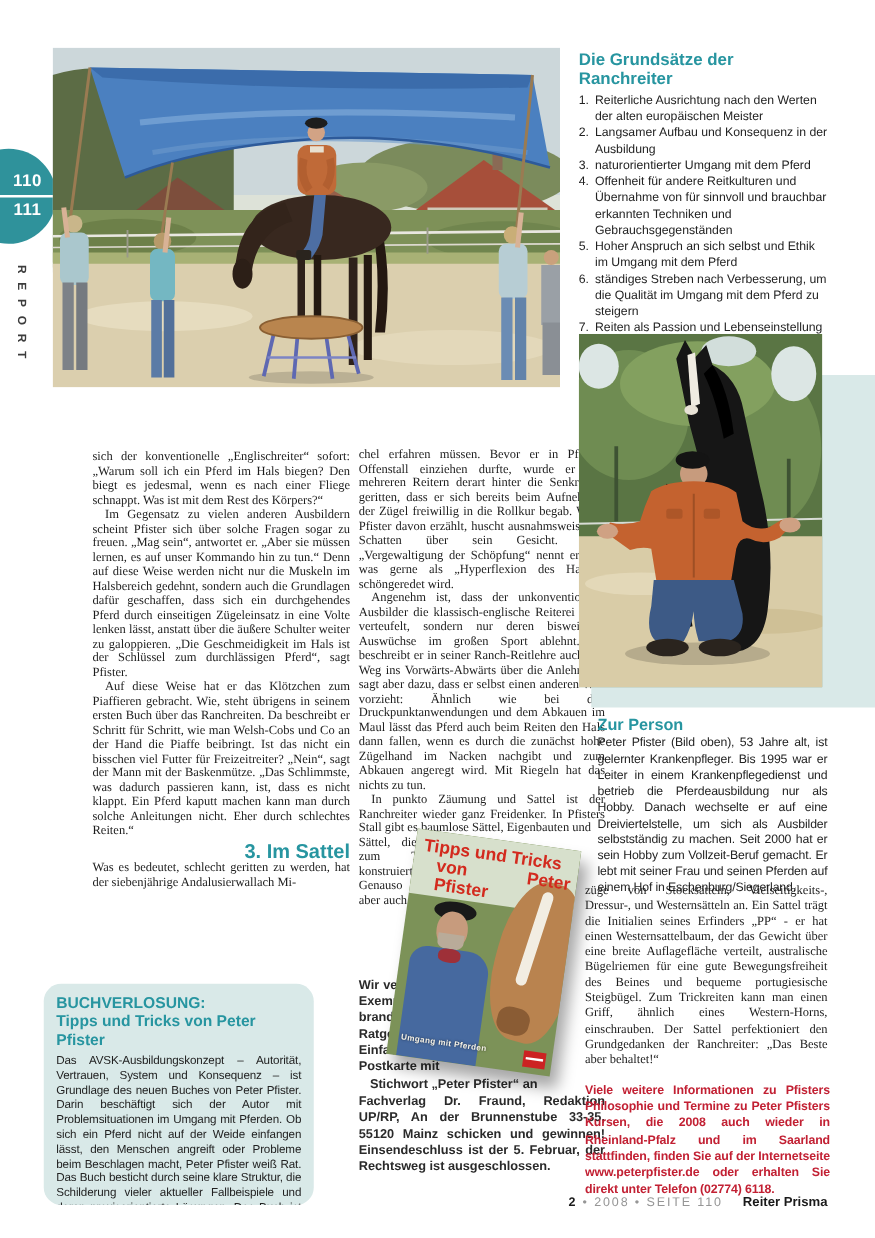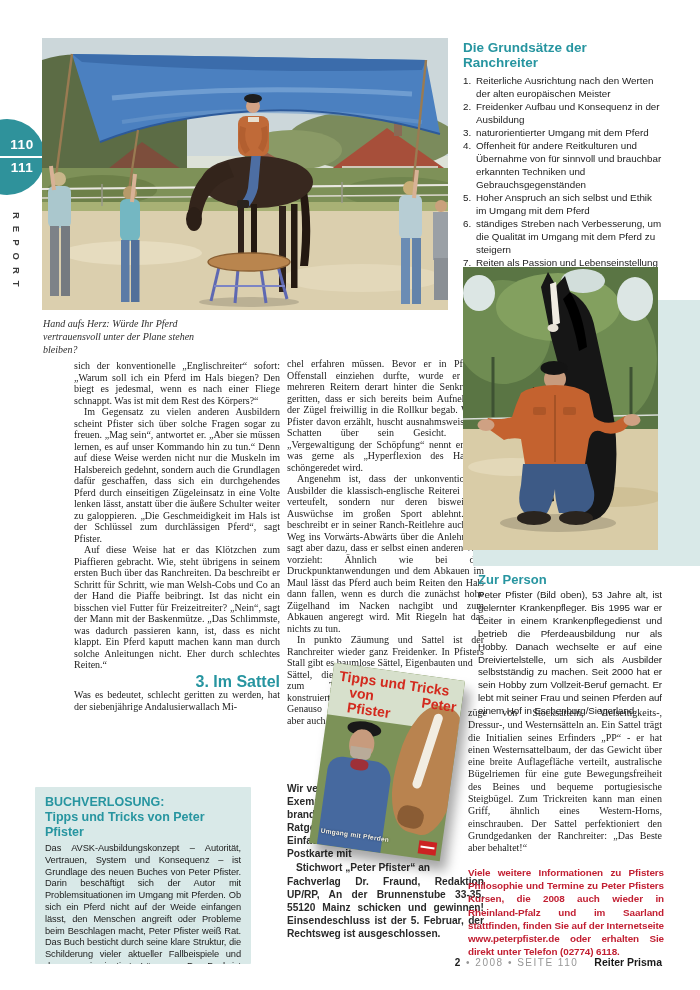--- a/index.html
+++ b/index.html
@@ -57,21 +57,21 @@
   .cov-beard{position:absolute;left:28px;top:80px;width:21px;height:13px;background:#b9ab99;border-radius:0 0 48% 48%;}
   .cov-jacket{position:absolute;left:8px;top:92px;width:64px;height:90px;background:#46699f;border-radius:14px 18px 0 0;}
   .cov-scarf{position:absolute;left:30px;top:92px;width:18px;height:11px;background:#9e3038;border-radius:40%;}
   .cover-tag{position:absolute;left:10px;bottom:9px;color:#f4f1e6;
              font-family:"Liberation Sans",sans-serif;font-weight:bold;font-size:6.5px;letter-spacing:.3px;
              text-shadow:0 0 2px rgba(0,0,0,.6);}
   .cover-logo{position:absolute;right:5px;bottom:5px;width:18px;height:13px;background:#cc2222;}
   .cover-logo:before{content:"";position:absolute;left:2px;top:5px;width:14px;height:2px;background:#ffffff;}
   
   .book-box{position:absolute;left:35px;top:787px;width:216px;height:177px;background:#d9e9e8;
-            padding:8px 10px;box-sizing:border-box;border-radius:1px;overflow:hidden;}
+            padding:8px 10px;box-sizing:border-box;border-radius:14px;overflow:hidden;}
   .book-box h3{margin:0;font-family:"Liberation Sans",sans-serif;font-weight:bold;color:#2795a0;
                font-size:12.5px;line-height:15px;}
   .book-box p{margin:3px 0 0 0;font-family:"Liberation Sans",sans-serif;font-size:9.3px;line-height:11.8px;
               text-align:justify;color:#222;letter-spacing:-.1px;}
   
   .principles{position:absolute;left:463px;top:40px;width:200px;font-family:"Liberation Sans",sans-serif;}
   .principles h2{margin:0 0 4px 0;color:#2795a0;font-size:13.5px;line-height:15px;font-weight:bold;}
   .principles ol{list-style:none;margin:0;padding:0;}
   .principles li{display:flex;font-size:9.8px;line-height:13px;color:#222;}
   .principles li .n{flex:0 0 13px;}
@@ -196,21 +196,20 @@
         <rect x="196" y="78" width="31" height="40" rx="8" fill="#c06a38"></rect>
         <path d="M198,88 Q194,104 203,116 L208,112 Q201,102 204,90 Z" fill="#b25f30"></path>
         <path d="M225,88 Q228,103 221,114 L216,110 Q222,101 219,90 Z" fill="#b25f30"></path>
         <rect x="206" y="79" width="11" height="5" fill="#e8e0d0"></rect>
         <circle cx="211" cy="68" r="7" fill="#d2a385"></circle>
         <ellipse cx="211" cy="60.5" rx="9" ry="4.5" fill="#1d1d1d"></ellipse>
       </g>
     </svg>
   </div>
 
-  <div class="caption">Hand aufs Herz: Würde Ihr Pferd vertrauensvoll unter der Plane stehen bleiben?</div>
 
   <div class="col col-left">
     <p>sich der konventionelle „Englischreiter“ sofort: „Warum soll ich ein Pferd im Hals biegen? Den biegt es jedesmal, wenn es nach einer Fliege schnappt. Was ist mit dem Rest des Körpers?“</p>
     <p class="ind">Im Gegensatz zu vielen anderen Ausbildern scheint Pfister sich über solche Fragen sogar zu freuen. „Mag sein“, antwortet er. „Aber sie müssen lernen, es auf unser Kommando hin zu tun.“ Denn auf diese Weise werden nicht nur die Muskeln im Halsbereich gedehnt, sondern auch die Grundlagen dafür geschaffen, dass sich ein durchgehendes Pferd durch einseitigen Zügeleinsatz in eine Volte lenken lässt, anstatt über die äußere Schulter weiter zu galoppieren. „Die Geschmeidigkeit im Hals ist der Schlüssel zum durchlässigen Pferd“, sagt Pfister.</p>
     <p class="ind">Auf diese Weise hat er das Klötzchen zum Piaffieren gebracht. Wie, steht übrigens in seinem ersten Buch über das Ranchreiten. Da beschreibt er Schritt für Schritt, wie man Welsh-Cobs und Co an der Hand die Piaffe beibringt. Ist das nicht ein bisschen viel Futter für Freizeitreiter? „Nein“, sagt der Mann mit der Baskenmütze. „Das Schlimmste, was dadurch passieren kann, ist, dass es nicht klappt. Ein Pferd kaputt machen kann man durch solche Anleitungen nicht. Eher durch schlechtes Reiten.“</p>
     <p class="subhead">3. Im Sattel</p>
     <p>Was es bedeutet, schlecht geritten zu werden, hat der siebenjährige Andalusierwallach Mi-</p>
   </div>
 
   <div class="col col-mid">
@@ -252,21 +251,21 @@
 
   <div class="principles">
     <h2>Die Grundsätze der Ranchreiter</h2>
     <ol>
       <li>
           <span class="n">1.</span>
           <span class="t">Reiterliche Ausrichtung nach den Werten der alten europäischen Meister</span>
         </li>
       <li>
           <span class="n">2.</span>
-          <span class="t">Freidenker Aufbau und Konsequenz in der Ausbildung</span>
+          <span class="t">Langsamer Aufbau und Konsequenz in der Ausbildung</span>
         </li>
       <li>
           <span class="n">3.</span>
           <span class="t">naturorientierter Umgang mit dem Pferd</span>
         </li>
       <li>
           <span class="n">4.</span>
           <span class="t">Offenheit für andere Reitkulturen und Übernahme von für sinnvoll und brauchbar erkannten Techniken und Gebrauchsgegenständen</span>
         </li>
       <li>

